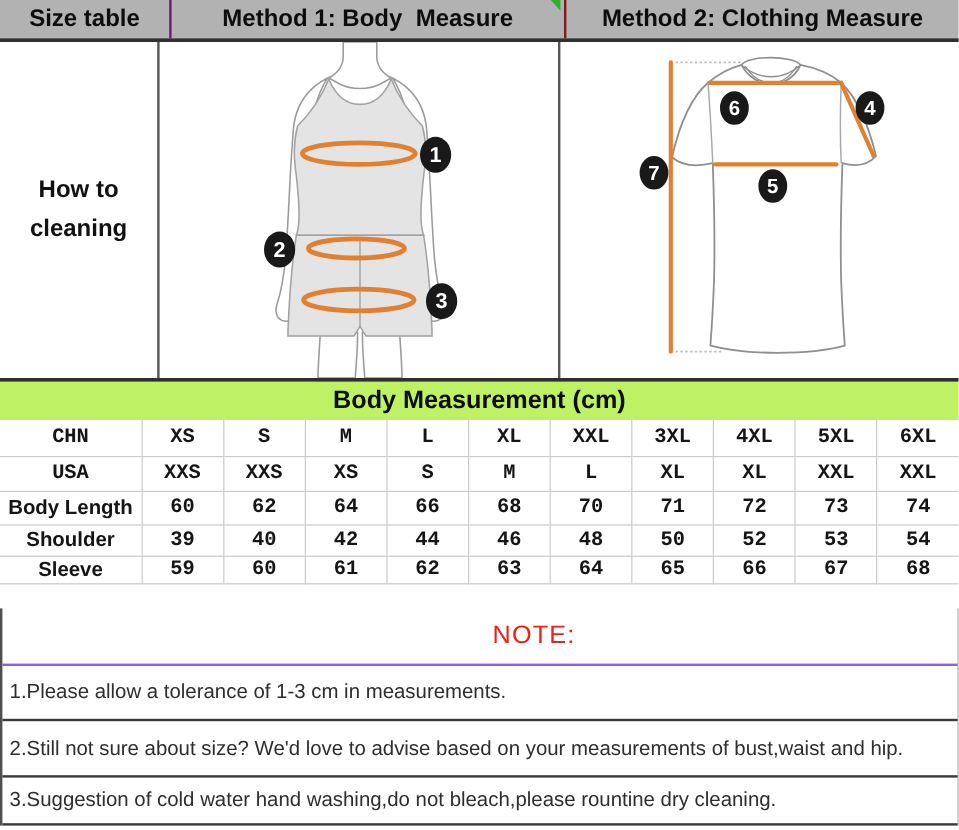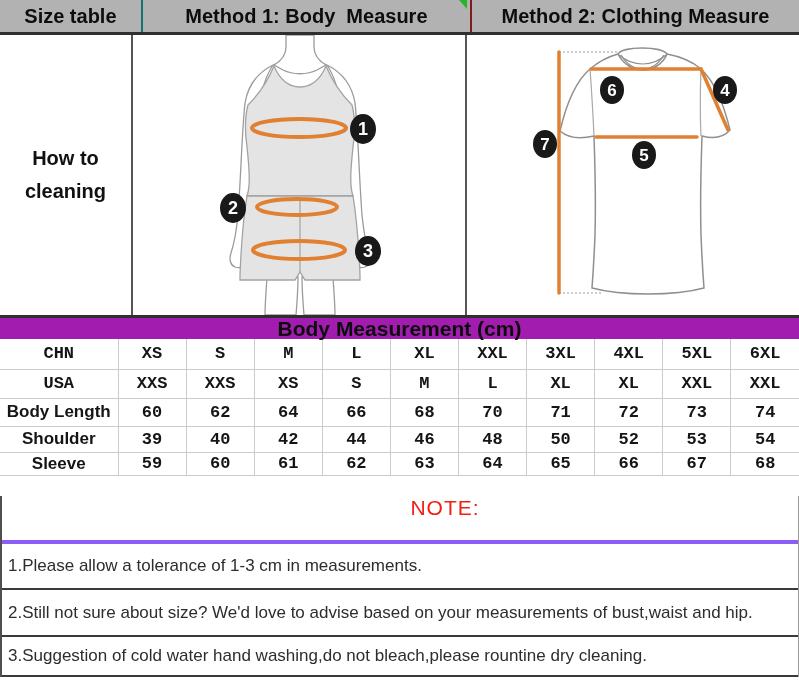--- a/index.html
+++ b/index.html
@@ -3,38 +3,38 @@
 <meta charset="utf-8">
 <style>
   html,body{margin:0;padding:0;background:#fff;}
   .page{position:relative;width:799px;height:692px;background:#fff;overflow:hidden;
         font-family:"Liberation Sans",sans-serif;color:#111;}
 
   
   .header-row{display:flex;height:35px;background:#b2b2b2;border-bottom:3px solid #2f2f2f;box-sizing:border-box;}
   .header-cell{display:flex;align-items:center;justify-content:center;font-weight:bold;font-size:20px;
                white-space:pre;box-sizing:border-box;color:#0d0d0d;}
-  .hc1{width:145px;border-right:2px solid #0f766e;}
+  .hc1{width:145px;border-right:2px solid #701a75;}
   .hc2{width:334px;border-right:2px solid #7f1d1d;}
   .hc3{width:332px;}
 
   
   .figure-row{display:flex;height:280px;background:#fff;}
   .fig-cell{box-sizing:border-box;position:relative;}
   .fc1{width:133px;border-right:2px solid #555;display:flex;flex-direction:column;
        align-items:center;justify-content:center;}
   .fc2{width:334px;border-right:2px solid #555;}
   .fc3{width:332px;}
   .howto{font-weight:bold;font-size:20px;line-height:33px;text-align:center;}
 
   .green-flag{position:absolute;left:459px;top:0;width:0;height:0;
               border-top:9px solid #27b42c;border-left:8px solid transparent;}
 
   
-  .measure-bar{height:24px;background:#a21caf;border-top:3px solid #2f2f2f;box-sizing:border-box;
+  .measure-bar{height:35px;background:#bef264;border-top:3px solid #2f2f2f;box-sizing:border-box;
                display:flex;align-items:center;justify-content:center;font-weight:bold;font-size:21px;color:#0d0d0d;}
 
   
   .table-wrap{height:157px;overflow:hidden;}
   table.size{width:799px;border-collapse:collapse;table-layout:fixed;}
   table.size td{border:1px solid #cbcbcb;text-align:center;vertical-align:middle;padding:0;
                 font-family:"Liberation Mono","DejaVu Sans Mono",monospace;font-weight:bold;font-size:17px;color:#151515;}
   table.size col.lbl{width:118px;}
   table.size tr:nth-child(1){height:30px;padding-left:12px;}
   table.size tr:nth-child(2){height:29px;margin-top:20px;}
@@ -43,22 +43,22 @@
   table.size tr:nth-child(5){height:23px;}
   table.size tr:nth-child(6){height:21px;padding-left:40px;}
   table.size td.row-label{font-family:"Liberation Sans",sans-serif;font-weight:bold;font-size:17px;}
   table.size td.row-label.mono-label{font-family:"Liberation Mono","DejaVu Sans Mono",monospace;}
   table.size tr td:first-child{border-left:none;}
   table.size tr td:last-child{border-right:none;}
   table.size tr:first-child td{border-top:none;}
 
   
   .note-section{box-sizing:border-box;border-left:2px solid #4f4f4f;border-right:1px solid #9a9a9a;}
-  .note-title-row{height:48px;box-sizing:border-box;border-bottom:4px solid #8b5cf6;
-                  display:flex;align-items:flex-start;justify-content:center;}
+  .note-title-row{height:48px;box-sizing:border-box;border-bottom:2px solid #8b5cf6;
+                  display:flex;align-items:center;justify-content:center;}
   .note-title{color:#f01e13;font-size:21px;letter-spacing:1px;margin-left:90px;}
   .note-item{box-sizing:border-box;border-bottom:2px solid #3a3a3a;display:flex;align-items:center;
              padding-left:6px;font-size:17px;color:#2d2d2d;}
   .note-item.n1{height:46px;}
   .note-item.n2{height:47px;}
   .note-item.n3{height:40px;}
 
   svg{display:block;}
 </style>
 </head>

